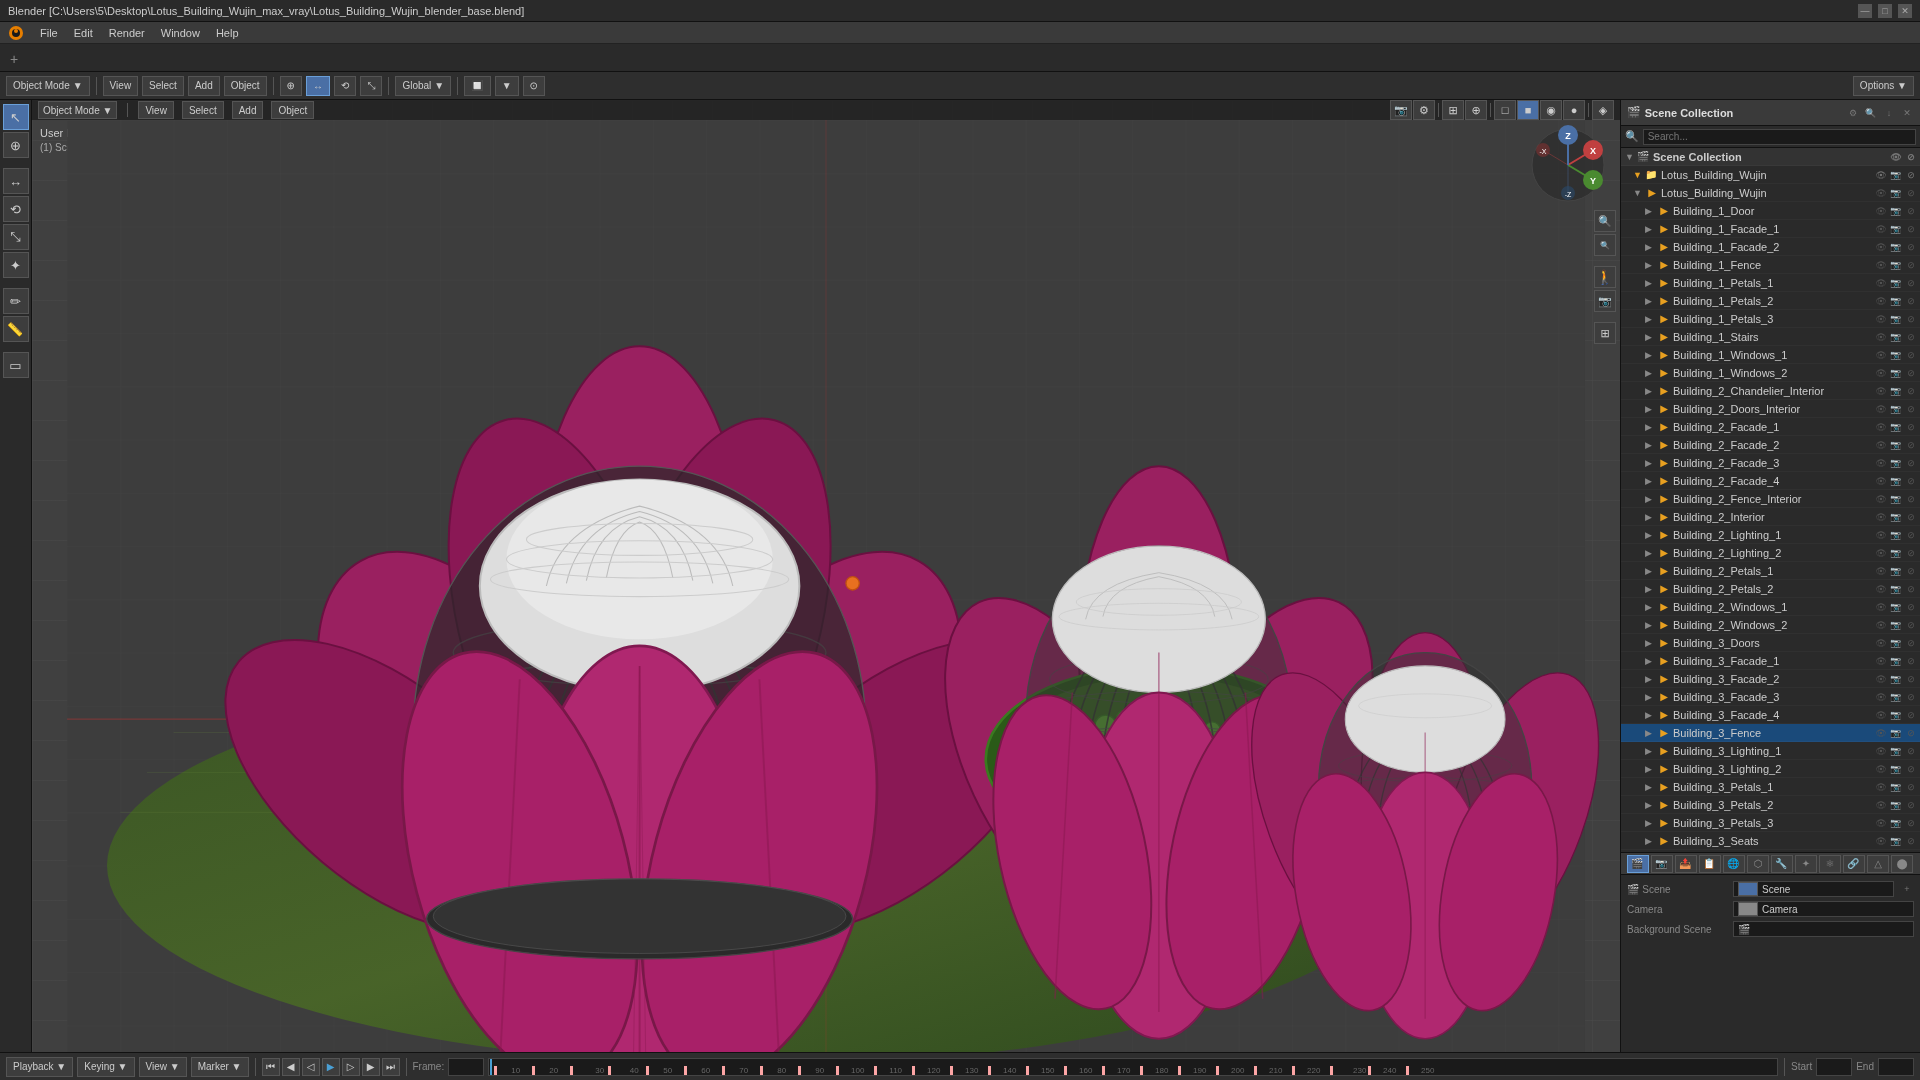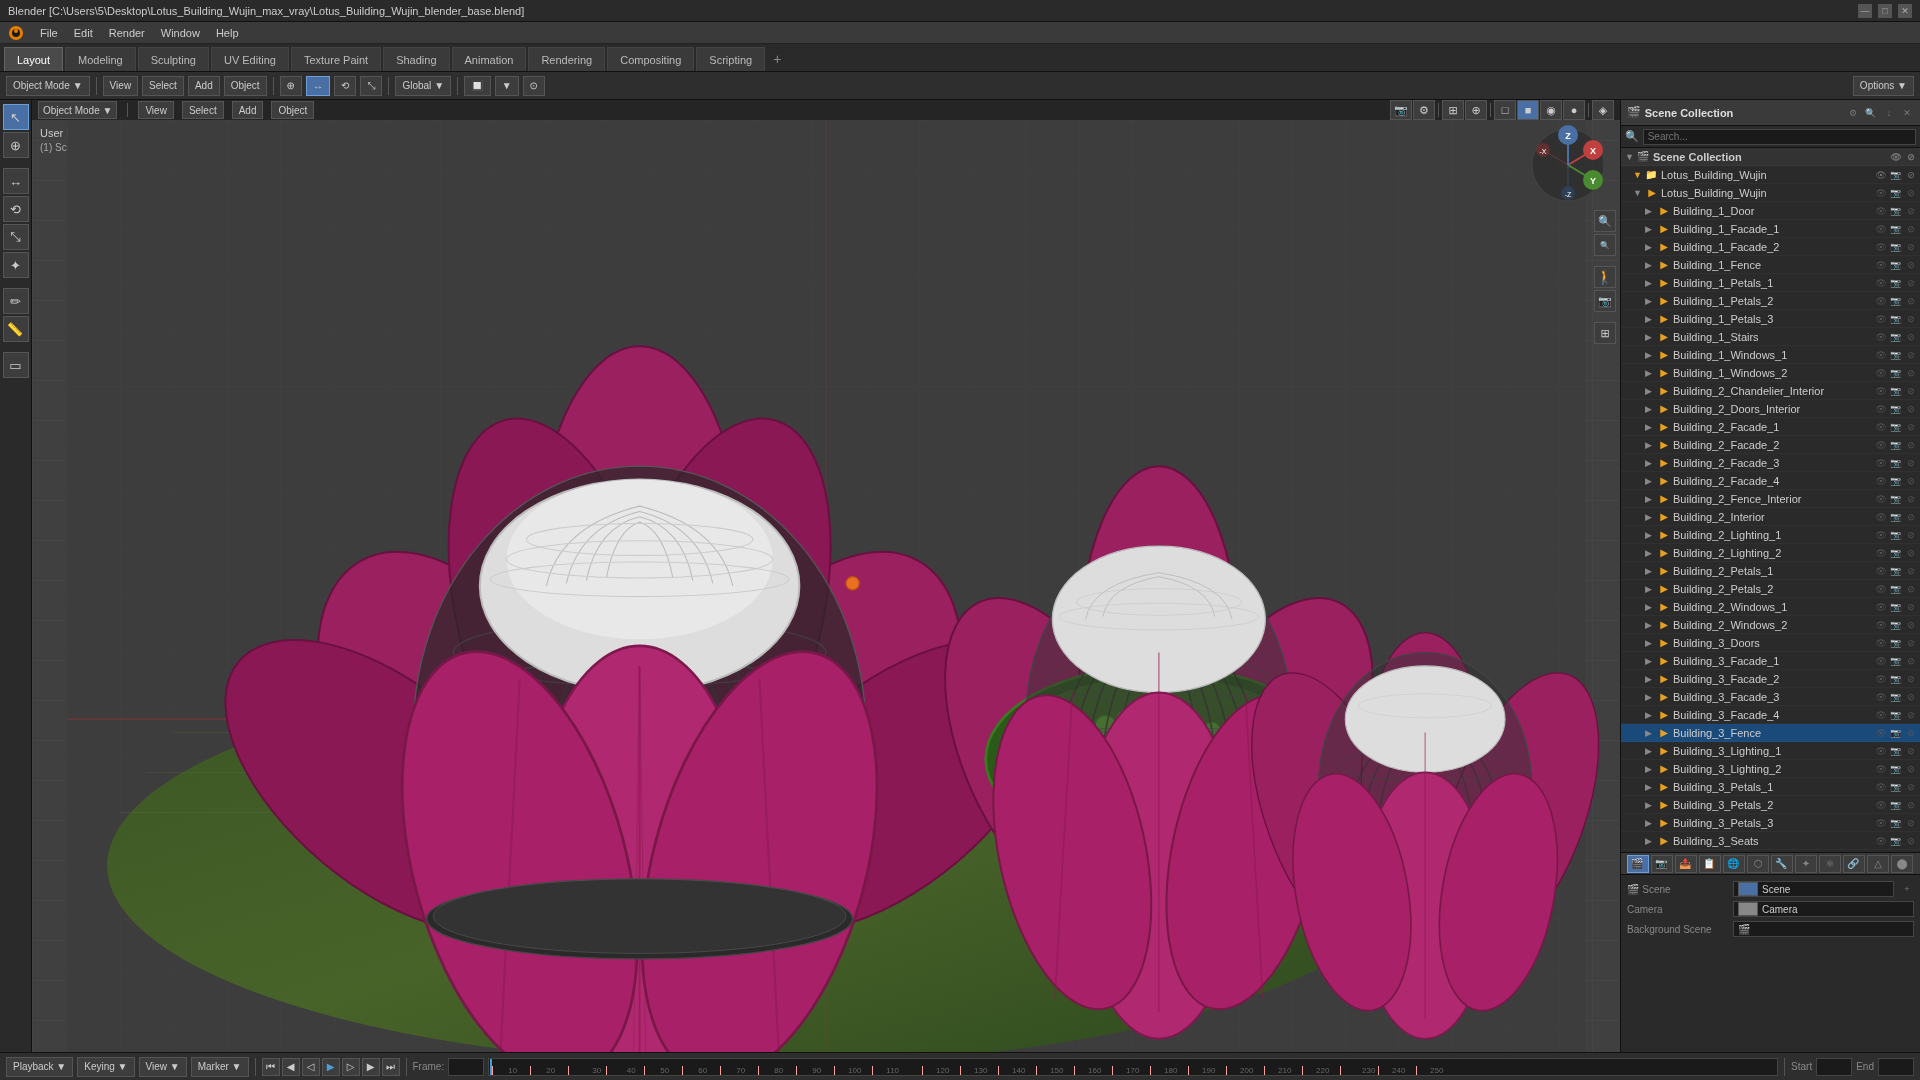--- a/index.html
+++ b/index.html
@@ -275,21 +275,21 @@
     }
     .tl-tick-container {
       display: flex;
       height: 100%;
       align-items: flex-end;
     }
     .tl-tick {
       font-size: 8px;
       color: #666;
       text-align: center;
-      border-left: 1px solid #fca5a5;
+      border-left: 3px solid #fca5a5;
     }
     .tl-playhead {
       position: absolute;
       top: 0;
       left: 0;
       width: 2px;
       height: 100%;
       background: #4a9fd4;
     }
     .tl-controls { display: flex; gap: 2px; }
@@ -392,32 +392,20 @@
     </svg>
   </div>
   <div class="menu-item">File</div>
   <div class="menu-item">Edit</div>
   <div class="menu-item">Render</div>
   <div class="menu-item">Window</div>
   <div class="menu-item">Help</div>
 </div>
 
 <div id="workspace-tabs">
-  <div id="ws-tabs-list" style="display: flex; align-items: flex-end;">
-      <div class="ws-tab active">Layout</div>
-      <div class="ws-tab">Modeling</div>
-      <div class="ws-tab">Sculpting</div>
-      <div class="ws-tab">UV Editing</div>
-      <div class="ws-tab">Texture Paint</div>
-      <div class="ws-tab">Shading</div>
-      <div class="ws-tab">Animation</div>
-      <div class="ws-tab">Rendering</div>
-      <div class="ws-tab">Compositing</div>
-      <div class="ws-tab">Scripting</div>
-    </div>
   <div class="ws-add">+</div>
 </div>
 
 <div id="toolbar2">
   <div class="tb-btn">
     <span>Object Mode</span>
     <span>▼</span>
   </div>
   <div class="tb-divider"></div>
   <div class="tb-btn">View</div>
@@ -1212,21 +1200,21 @@
         <div class="tl-tick" style="width: 38px; padding-left: 2px;">20</div>
         <div class="tl-tick" style="width: 38px; padding-left: 18px;">30</div>
         <div class="tl-tick" style="width: 38px; padding-left: 11px;">40</div>
         <div class="tl-tick" style="width: 38px; padding-left: 2px;">50</div>
         <div class="tl-tick" style="width: 38px; padding-left: 2px;">60</div>
         <div class="tl-tick" style="width: 38px; padding-left: 2px;">70</div>
         <div class="tl-tick" style="width: 38px; padding-left: 2px;">80</div>
         <div class="tl-tick" style="width: 38px; padding-left: 2px;">90</div>
         <div class="tl-tick" style="width: 38px; padding-left: 2px;">100</div>
         <div class="tl-tick" style="width: 38px; padding-left: 2px;">110</div>
-        <div class="tl-tick" style="width: 38px; padding-left: 2px; margin-left: 12px;">120</div>
+        <div class="tl-tick" style="width: 38px; padding-left: 2px;">120</div>
         <div class="tl-tick" style="width: 38px; padding-left: 2px;">130</div>
         <div class="tl-tick" style="width: 38px; padding-left: 2px;">140</div>
         <div class="tl-tick" style="width: 38px; padding-left: 2px;">150</div>
         <div class="tl-tick" style="width: 38px; padding-left: 2px;">160</div>
         <div class="tl-tick" style="width: 38px; padding-left: 2px;">170</div>
         <div class="tl-tick" style="width: 38px; padding-left: 2px;">180</div>
         <div class="tl-tick" style="width: 38px; padding-left: 2px;">190</div>
         <div class="tl-tick" style="width: 38px; padding-left: 2px;">200</div>
         <div class="tl-tick" style="width: 38px; padding-left: 2px;">210</div>
         <div class="tl-tick" style="width: 38px; padding-left: 2px;">220</div>

